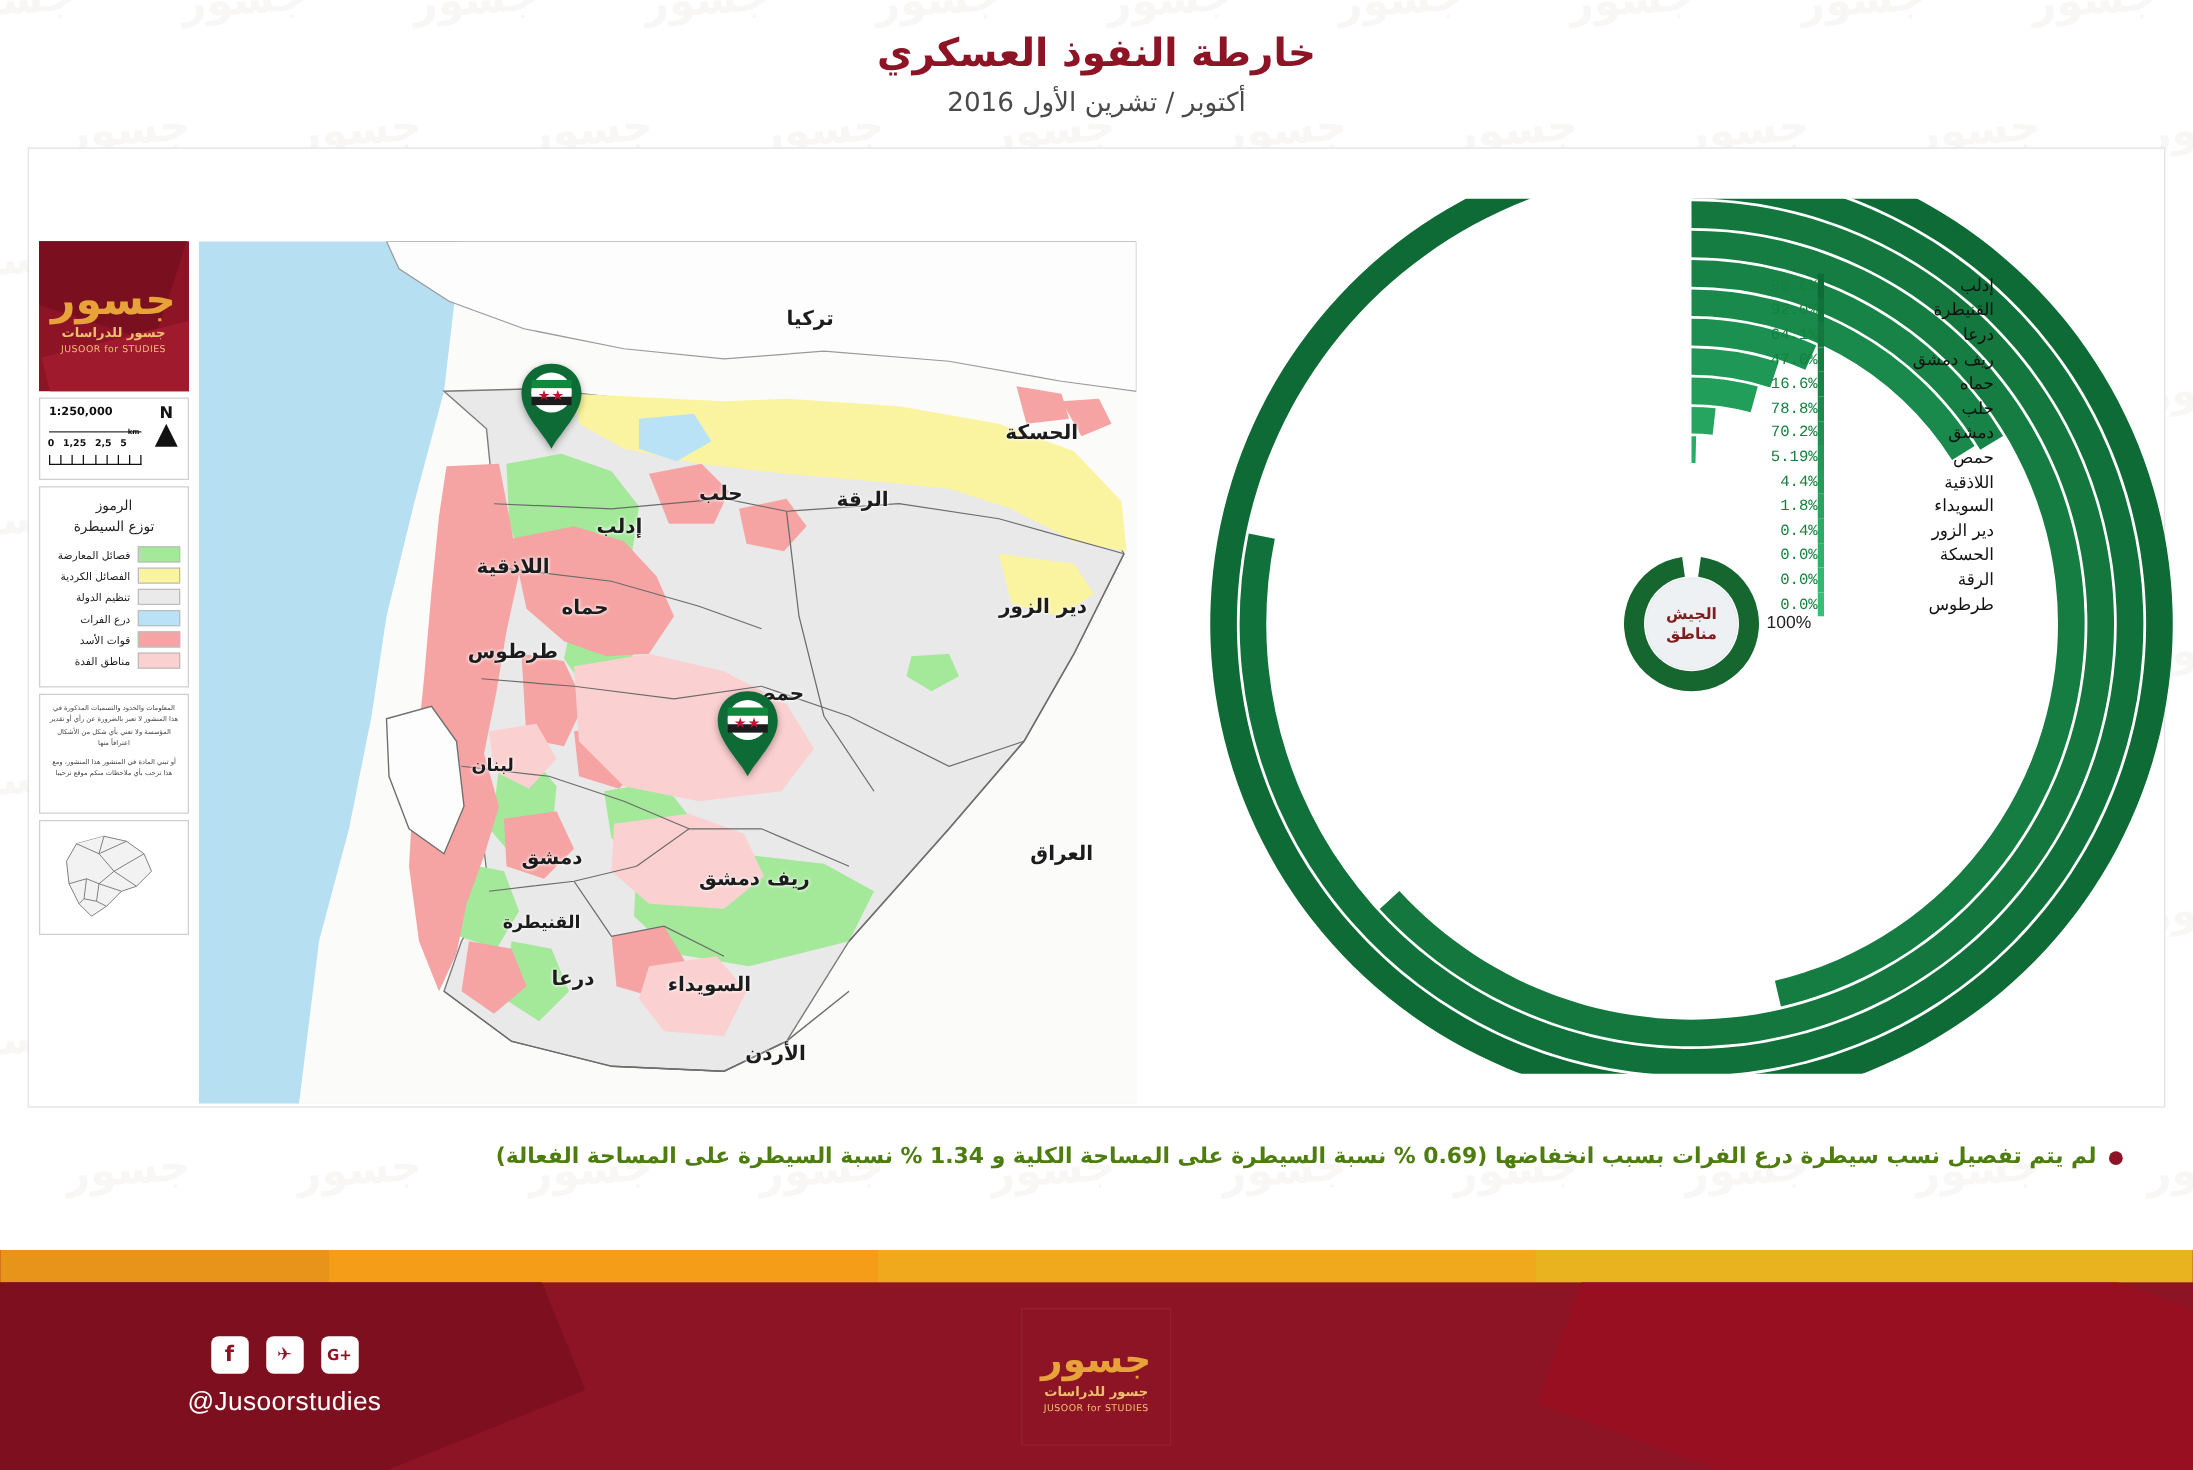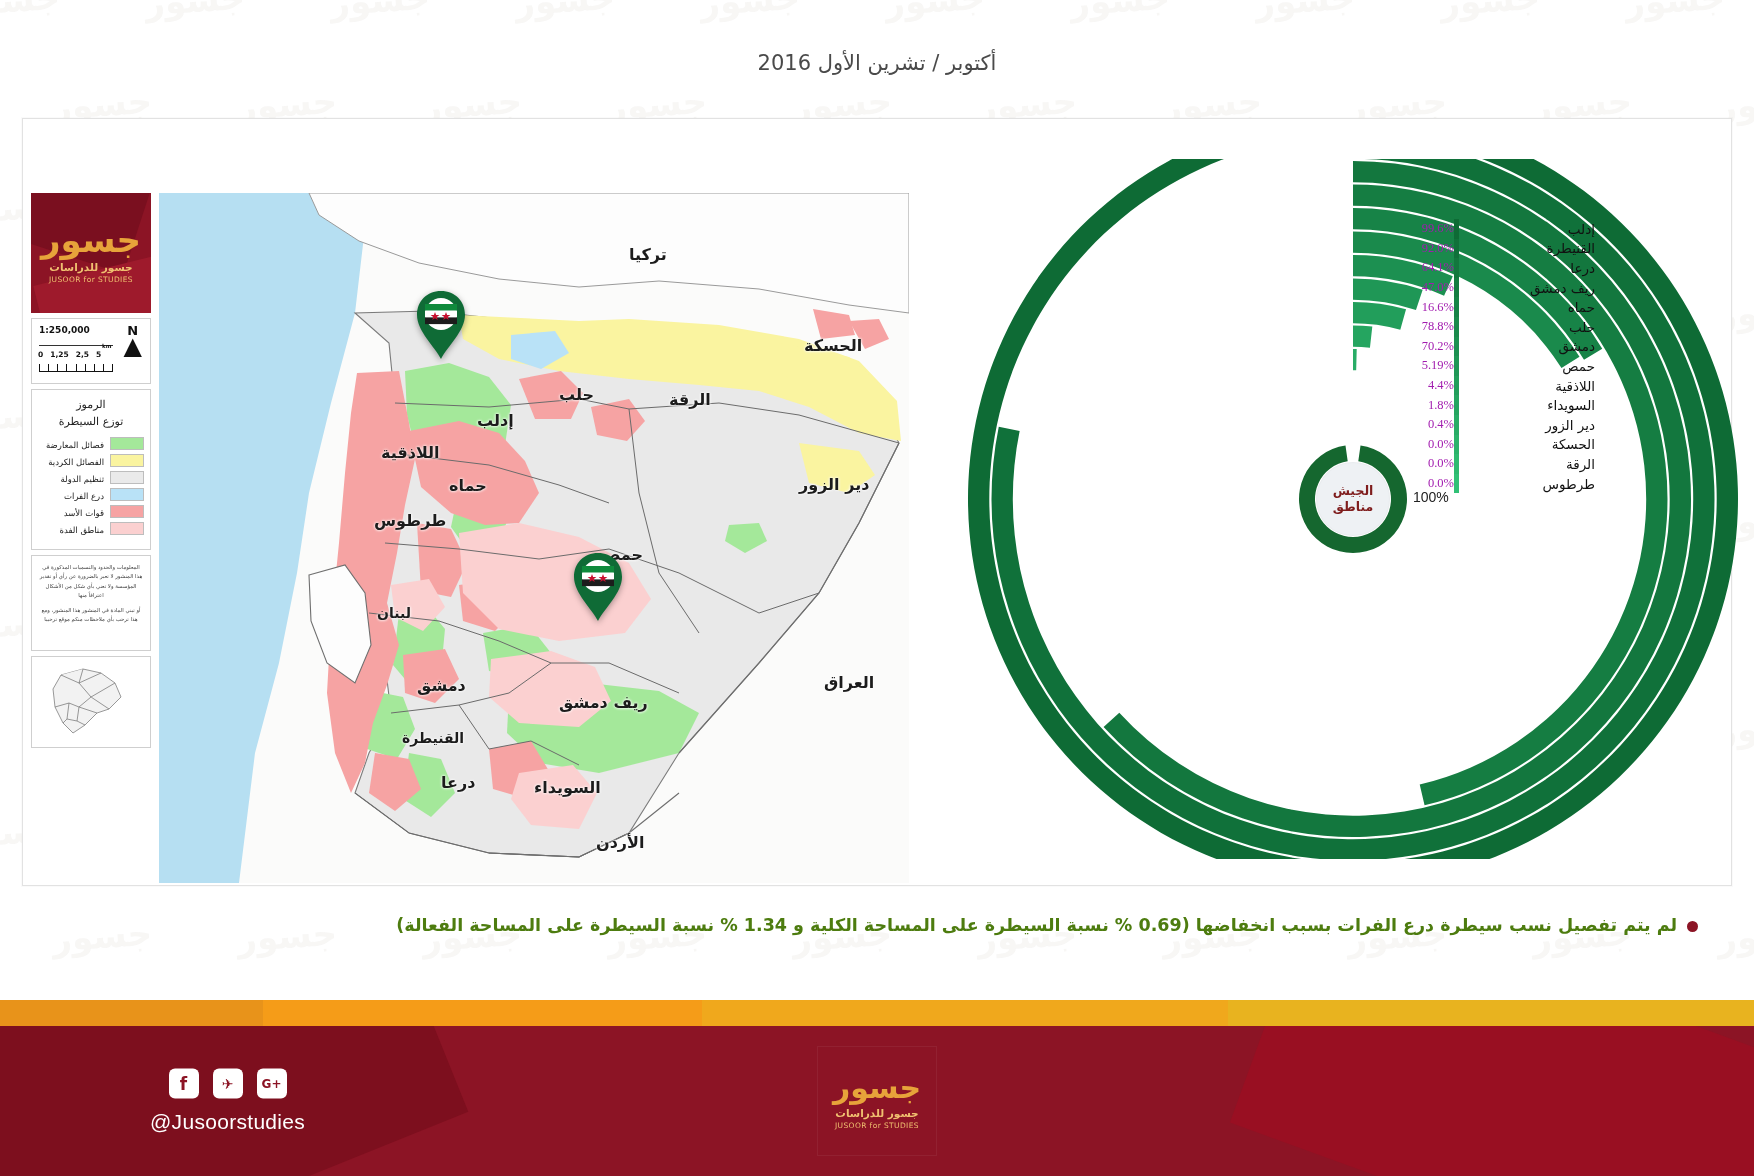--- a/index.html
+++ b/index.html
@@ -197,23 +197,23 @@
     justify-content:space-between;
   }
   .legend-gov{
     font-size:13.5px; color:#111; text-align:right;
     flex:1; padding-right:14px; white-space:nowrap;
   }
   .legend-bar-col{
     width:5px; align-self:stretch; flex:0 0 auto;
   }
   .legend-pct{
-    font-size:12.5px; color:#a21caf; direction:ltr;
+    font-size:12.5px; color:#15803d; direction:ltr;
     width:50px; text-align:right; padding-left:8px;
-    font-family:Liberation Serif, serif;
+    font-family:Liberation Mono, monospace;
   }
 
   .center-badge{
     position:absolute; left:0; top:0;
     width:74px; height:74px; border-radius:50%;
     background:#eef1f4;
     display:flex; flex-direction:column;
     align-items:center; justify-content:center;
     box-shadow:inset 0 0 2px rgba(0,0,0,.08);
   }
@@ -415,20 +415,21 @@
     <div class="wm" style="left: 607px; top: 1124px;">جسور</div>
     <div class="wm" style="left: 792px; top: 1124px;">جسور</div>
     <div class="wm" style="left: 977px; top: 1124px;">جسور</div>
     <div class="wm" style="left: 1162px; top: 1124px;">جسور</div>
     <div class="wm" style="left: 1347px; top: 1124px;">جسور</div>
     <div class="wm" style="left: 1532px; top: 1124px;">جسور</div>
     <div class="wm" style="left: 1717px; top: 1124px;">جسور</div>
   </div>
 
 <div class="header">
+  <div class="title">خارطة النفوذ العسكري</div>
   <div class="subtitle">أكتوبر / تشرين الأول 2016</div>
 </div>
 
 <div class="board">
 
   <div class="map-sidebar">
 
     <div class="logo-box">
       <div class="logo-mark">جسور</div>
       <div class="logo-ar">جسور للدراسات</div>

